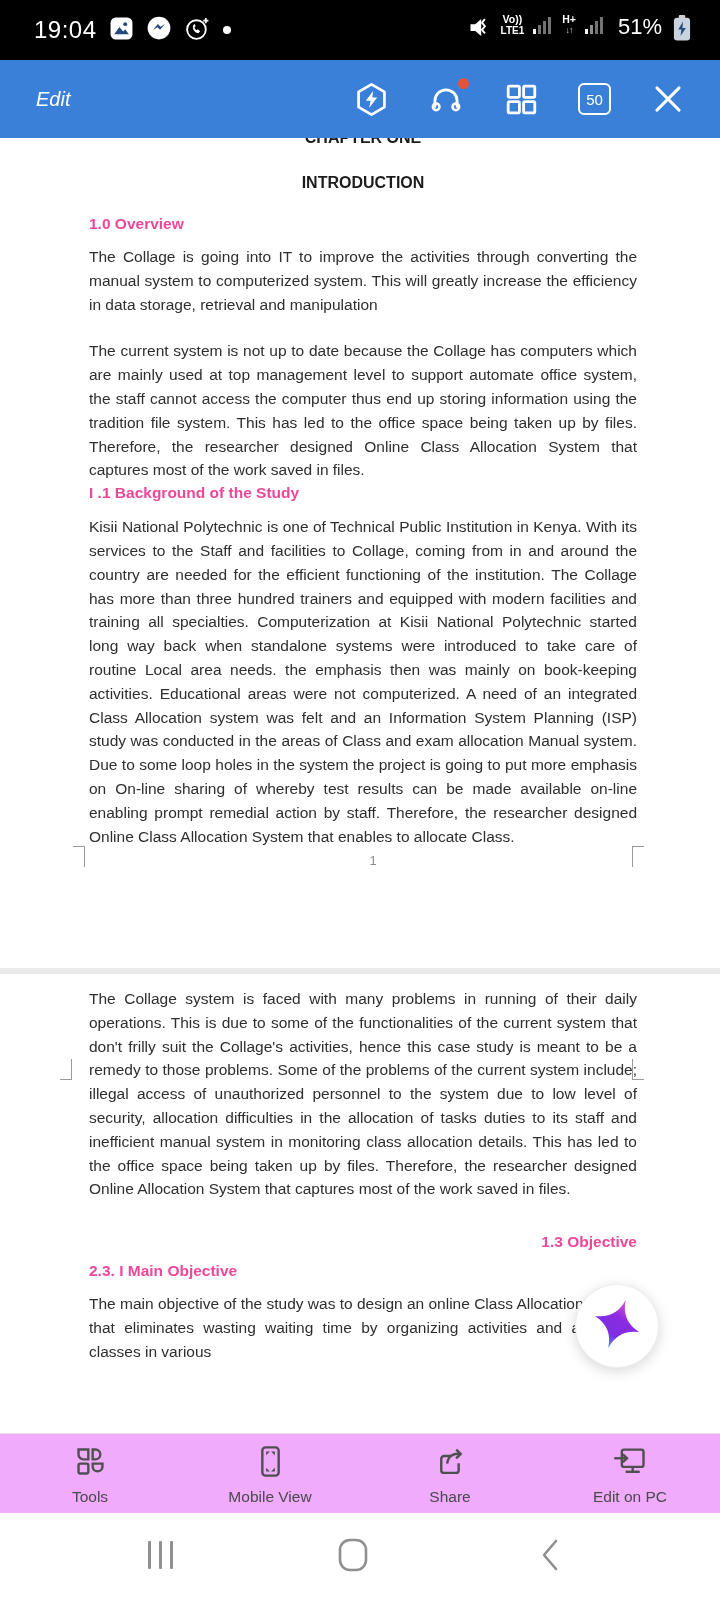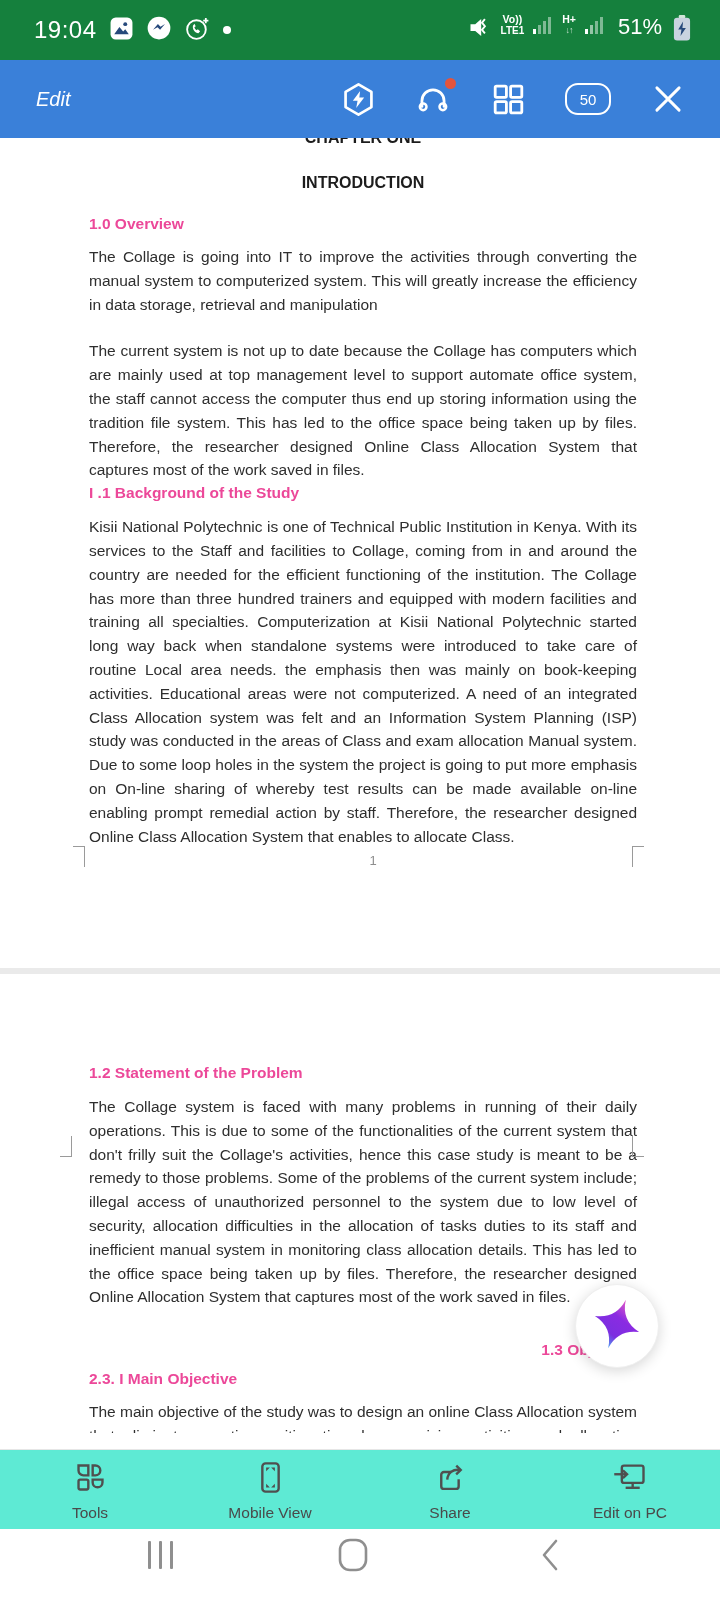--- a/index.html
+++ b/index.html
@@ -2,41 +2,41 @@
 <html><head>
 <meta charset="utf-8">
 <style>
   * { margin:0; padding:0; box-sizing:border-box; }
   html,body { width:720px; height:1600px; overflow:hidden; background:#fff;
               font-family:"Liberation Sans", sans-serif; }
   .screen { position:relative; width:720px; height:1600px; background:#fff; }
 
   
   .status-bar { position:absolute; left:0; top:0; width:720px; height:60px;
-                background:#15803d; color:#fff; display:flex; align-items:center;
+                background:#000000; color:#fff; display:flex; align-items:center;
                 justify-content:space-between; padding:0 26px 0 34px; }
   .sb-left { display:flex; align-items:center; gap:12px; }
   .sb-time { font-size:24px; letter-spacing:0.5px; }
   .sb-right { display:flex; gap:8px; }
   .sb-stack { display:flex; flex-direction:column; align-items:center; line-height:11px; }
   .sb-tiny { font-size:10.5px; font-weight:700; }
   .sb-tiny2 { font-size:10px; font-weight:700; }
   .sb-arrows { font-size:9px; color:rgba(255,255,255,0.75); letter-spacing:-1px; }
   .sb-batt-pct { font-size:22px; margin-left:4px; }
   .sb-dot { width:8px; height:8px; border-radius:50%; background:#fff; }
 
   
   .edit-bar { position:absolute; left:0; top:60px; width:720px; height:78px;
               background:#3A80D9; color:#fff; display:flex; align-items:center;
               justify-content:space-between; padding:0 34px 0 36px; }
   .eb-title { font-size:20px;font-style:italic; }
   .eb-icons { display:flex; align-items:center; gap:39px; }
   .eb-ic { position:relative; width:36px; height:36px; display:flex;
            align-items:center; justify-content:center; }
-  .eb-badge { width:46px; height:32px; border:2.5px solid #fff; border-radius:13px;
+  .eb-badge { width:33px; height:32px; border:2.5px solid #fff; border-radius:6px;
               display:flex; align-items:center; justify-content:center;
               font-size:15px; color:#fff; }
   .red-dot { position:absolute; top:-3px; right:-5px; width:11px; height:11px;
              border-radius:50%; background:#E4543C; }
 
   
   .document { position:absolute; left:0; top:138px; width:720px; height:1295px;
               overflow:hidden; background:#fff; }
   .page { position:relative; background:#fff; padding:0 83px 0 63px;
           color:#2e2e2e;margin-left:26px; }
@@ -67,22 +67,22 @@
   .p-obj { margin-top:12px; }
 
   
   .ai-fab { position:absolute; left:575px; top:1284px; width:84px; height:84px;
             border-radius:50%; background:#fff; border:1px solid #efefef;
             box-shadow:0 3px 14px rgba(0,0,0,0.16); display:flex;
             align-items:center; justify-content:center; z-index:5; }
 
   
   .bottom-toolbar { position:absolute; left:0; top:1433px; width:720px; height:80px;
-                    background:#5eead4; border-top:1px solid #E6E6E6;
-                    display:flex; z-index:6;margin-top:16px; }
+                    background:#f0abfc; border-top:1px solid #E6E6E6;
+                    display:flex; z-index:6; }
   .bt-item { flex:1; display:flex; flex-direction:column; align-items:center;
              justify-content:flex-start; padding-top:9px; color:#4f4f4f; }
   .bt-label { font-size:15.5px; color:#4a4a4a; margin-top:4px; }
 
   
   .nav-bar { position:absolute; left:0; top:1513px; width:720px; height:87px;
              background:#fff; }
   .nav-ic { position:absolute; color:#8f8f8f; }
   .nav-recents { left:145px; top:26px; }
   .nav-home { left:336px; top:24px; }
@@ -207,21 +207,20 @@
       <span class="crop crop-b-l"></span>
       <span class="crop crop-b-r"></span>
       <div class="page-num">1</div>
     </div>
 
     <div class="page-sep"></div>
 
     <div class="page page2">
       <span class="crop crop-t-l"></span>
       <span class="crop crop-t-r"></span>
-      <div class="h-left problem-h">1.2 Statement of the Problem</div>
       <p class="para p-prob">The Collage system is faced with many problems in running of their daily operations. This is due to some of the functionalities of the current system that don't frilly suit the Collage's activities, hence this case study is meant to be a remedy to those problems. Some of the problems of the current system include; illegal access of unauthorized personnel to the system due to low level of security, allocation difficulties in the allocation of tasks duties to its staff and inefficient manual system in monitoring class allocation details. This has led to the office space being taken up by files. Therefore, the researcher designed Online Allocation System that captures most of the work saved in files.</p>
       <div class="h-left objective-h">1.3 Objective</div>
       <div class="h-left main-obj-h">2.3. I Main Objective</div>
       <p class="para p-obj">The main objective of the study was to design an online Class Allocation system that eliminates wasting waiting time by organizing activities and allocating classes in various</p>
     </div>
 
   </div>
 
   <div class="ai-fab">
     <span>

